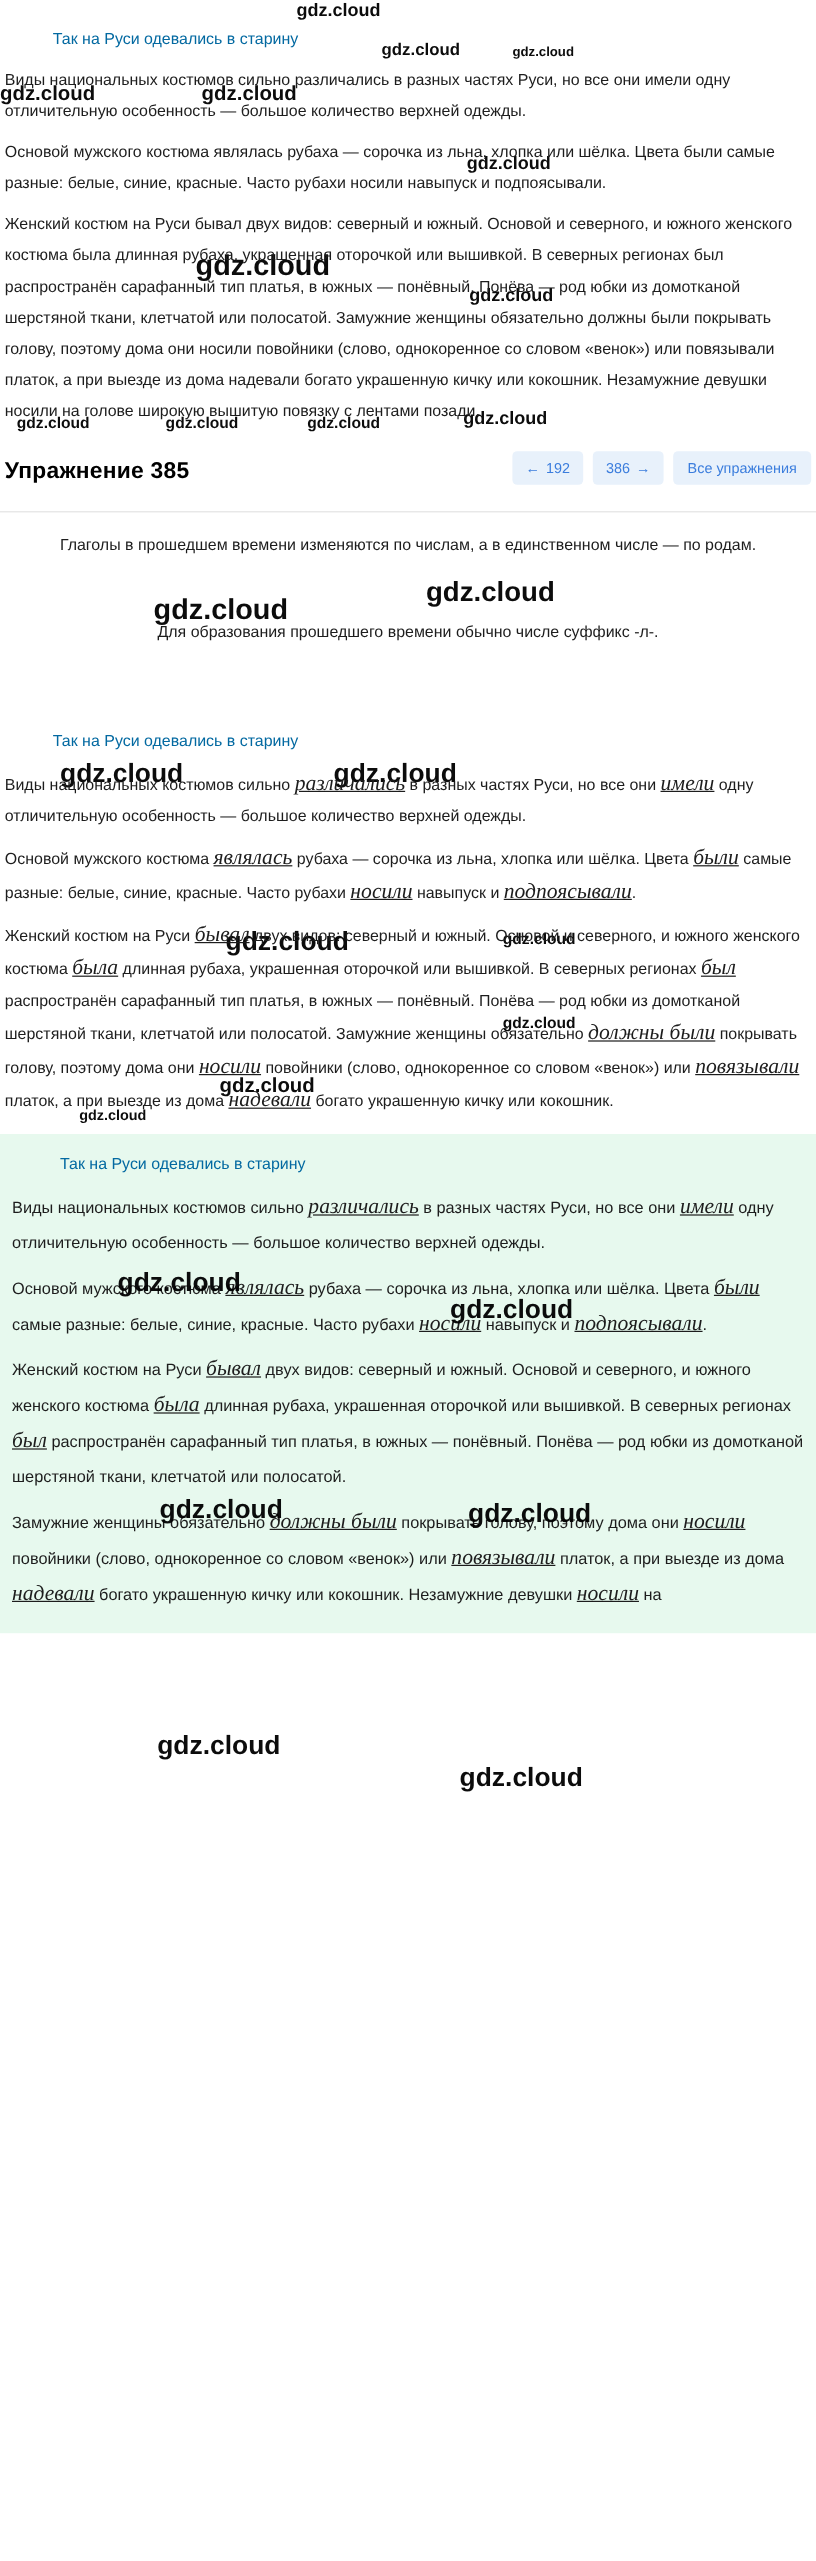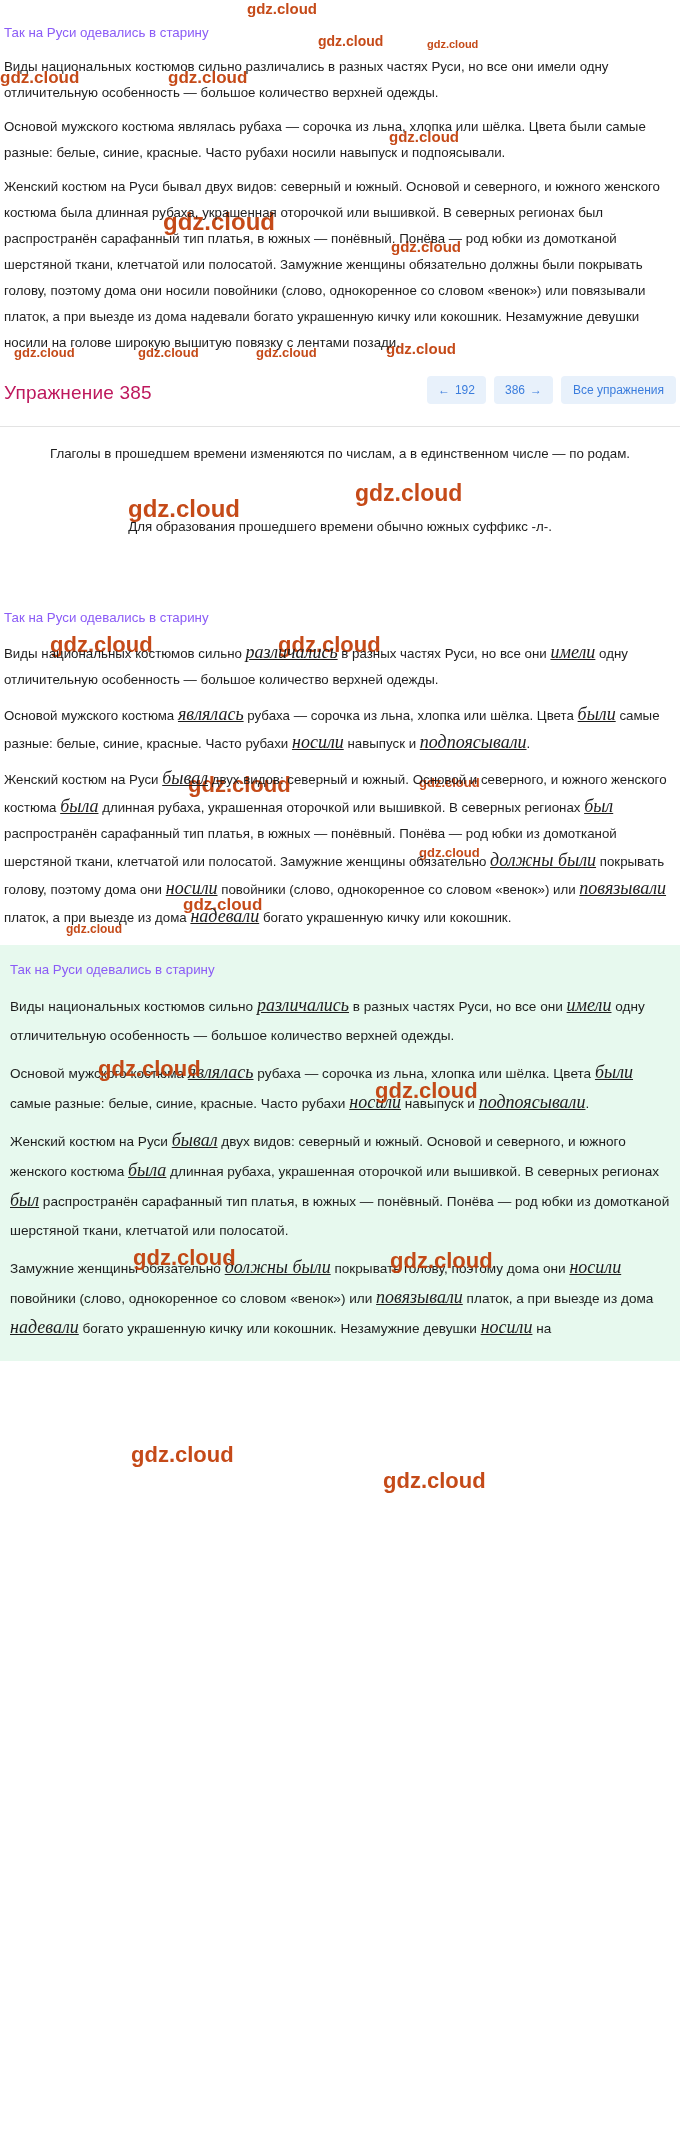--- a/index.html
+++ b/index.html
@@ -15,21 +15,21 @@
   }
   .page {
     position: relative;
     width: 680px;
     min-height: 2134px;
     overflow: hidden;
   }
   
   .wm {
     position: absolute;
-    color: #c2410c;
+    color: #000000;
     font-weight: bold;
     font-family: "Liberation Sans", sans-serif;
     white-space: nowrap;
     pointer-events: none;
     opacity: .95;
   }
   
   .section {
     position: relative;
   }
@@ -37,41 +37,42 @@
     margin: 0 0 0 0;
     padding: 0 4px;
     font-size: 13.3px;
     line-height: 26px;
     color: #1d1d1d;
   }
   .head-line {
     font-size: 13.3px;
     line-height: 26px;
     padding: 0 4px;
-    color: #8b5cf6;
+    color: #0369a1;
+    margin-left: 40px;
   }
   u.ans {
     text-decoration: underline;
     font-style: italic;
     font-family: "Liberation Serif", serif;
     font-size: 18px;
   }
   
   .ex-bar {
     position: relative;
     height: 46px;
     padding: 0 4px;
     box-sizing: border-box;
     display: flex;
     align-items: center;
   }
   .ex-title {
     font-size: 19px;
-    font-weight: normal;
-    color: #be185d;
+    font-weight: bold;
+    color: #000000;
     letter-spacing: .2px;
   }
   .ex-nav {
     position: absolute;
     right: 4px;
     top: 6px;
     display: flex;
     gap: 8px;
     align-items: center;
   }
@@ -177,21 +178,21 @@
       </button>
       <button class="navbtn all">Все упражнения</button>
     </div>
   </div>
 
   <div class="divider"></div>
 
   <div class="section">
     <p class="ruletext">Глаголы в прошедшем времени изменяются по числам, а в единственном числе — по родам.</p>
     <div class="spacer-20"></div>
-    <p class="ruletext">Для образования прошедшего времени обычно южных суффикс -л-.</p>
+    <p class="ruletext">Для образования прошедшего времени обычно числе суффикс -л-.</p>
   </div>
 
   <div class="spacer-26"></div>
   <div class="spacer-26"></div>
 
   <div class="section">
     <div class="head-line">Так на Руси одевались в старину</div>
     <div class="spacer-8"></div>
     <p class="txt">
       <span>Виды национальных костюмов сильно </span><u class="ans">различались</u><span> в разных частях Руси, но все они </span><u class="ans">имели</u><span> одну отличительную особенность — большое количество верхней одежды.</span>

